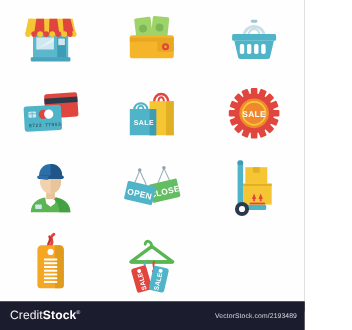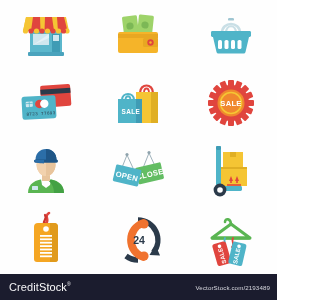--- a/index.html
+++ b/index.html
@@ -54,21 +54,21 @@
     box-sizing: border-box;
     padding: 0 7px 0 9px;
   }
   .brand {
     color: #ffffff;
     font-size: 11px;
     letter-spacing: 0.1px;
     white-space: nowrap;
   }
   .brand .b-light { font-weight: 300; color: #f2f2f5; }
-  .brand .b-bold  { font-weight: 400; color: #ffffff; }
+  .brand .b-bold  { font-weight: 700; color: #ffffff; }
   .brand .b-reg   { font-size: 5px; vertical-align: super; color: #f2f2f5; }
   .url {
     color: #d8d9e0;
     font-size: 6.2px;
     letter-spacing: 0.1px;
     white-space: nowrap;
   }
   .sr {
     position: absolute;
     width: 1px; height: 1px;
@@ -318,34 +318,20 @@
           <rect x="23" y="29.4" width="12" height="1.8"></rect>
           <rect x="23" y="32.8" width="12" height="1.8"></rect>
           <rect x="23" y="36.2" width="12" height="1.8"></rect>
           <rect x="23" y="39.6" width="12" height="1.8"></rect>
           <rect x="23" y="43" width="12" height="1.8"></rect>
           <rect x="23" y="46.4" width="12" height="1.8"></rect>
         </g>
       </svg>
     </div>
 
-    <div class="icon-cell">
-      <span class="sr">24 hour phone support</span>
-      <svg width="58" height="58" viewBox="0 0 58 58">
-
-        <path d="M29 9 A20 20 0 0 1 44.5 41.5" stroke="#2b3a4a" stroke-width="5.4" fill="none" stroke-linecap="butt"></path>
-        <path d="M29 49 A20 20 0 0 1 17 45" stroke="#2b3a4a" stroke-width="5.4" fill="none" stroke-linecap="butt"></path>
-        <polygon points="46.5,34 51,44.5 40.5,44 " fill="#2b3a4a"></polygon>
-
-        <path d="M34 12 A18 18 0 0 0 34 46" stroke="#f0722e" stroke-width="7.6" fill="none" stroke-linecap="round"></path>
-        <circle cx="35" cy="13" r="4.6" fill="#f0722e"></circle>
-        <circle cx="35" cy="45" r="4.6" fill="#f0722e"></circle>
-        <text x="30" y="33" text-anchor="middle" font-family="Liberation Sans, sans-serif" font-size="10.5" font-weight="bold" fill="#2b3a4a">24</text>
-      </svg>
-    </div>
 
     <div class="icon-cell">
       <span class="sr">Clothes hanger with sale tags</span>
       <svg width="62" height="62" viewBox="0 0 62 62">
 
         <path d="M31 16 C31 9, 25 9, 25 13" stroke="#5ab552" stroke-width="2.6" fill="none" stroke-linecap="round"></path>
 
         <path d="M31 15 L12 29 h38 z" fill="none" stroke="#5ab552" stroke-width="3" stroke-linejoin="round"></path>
         <rect x="11" y="27.5" width="40" height="3.2" rx="1.6" fill="#5ab552"></rect>
 

